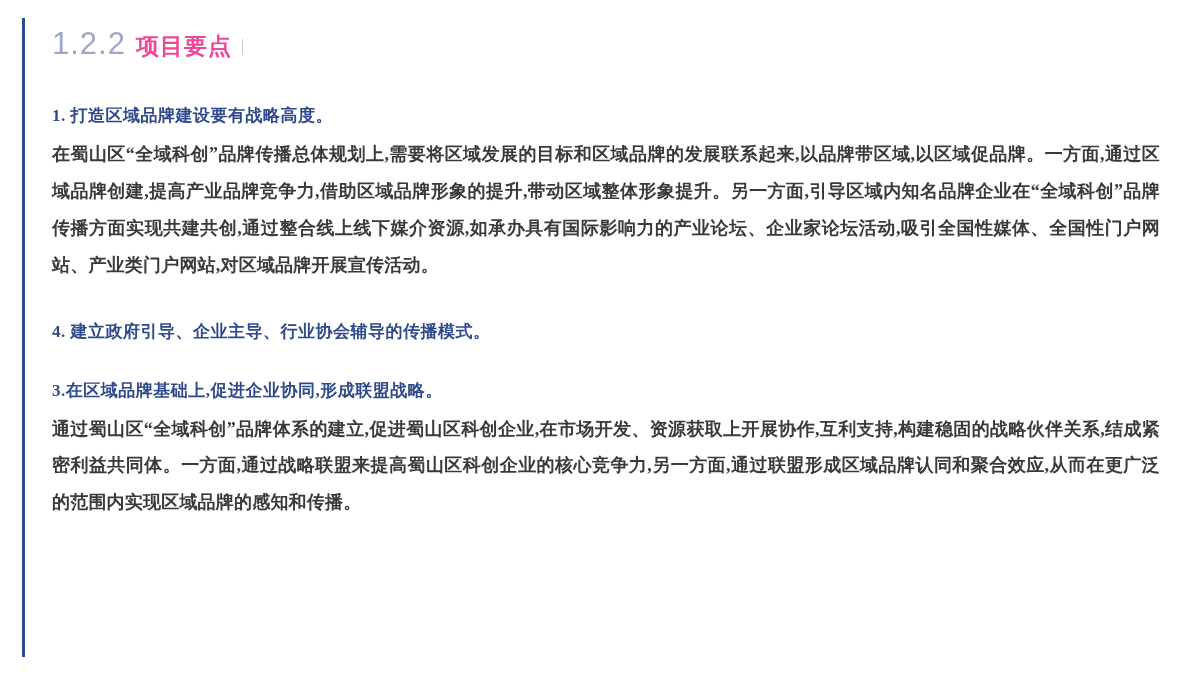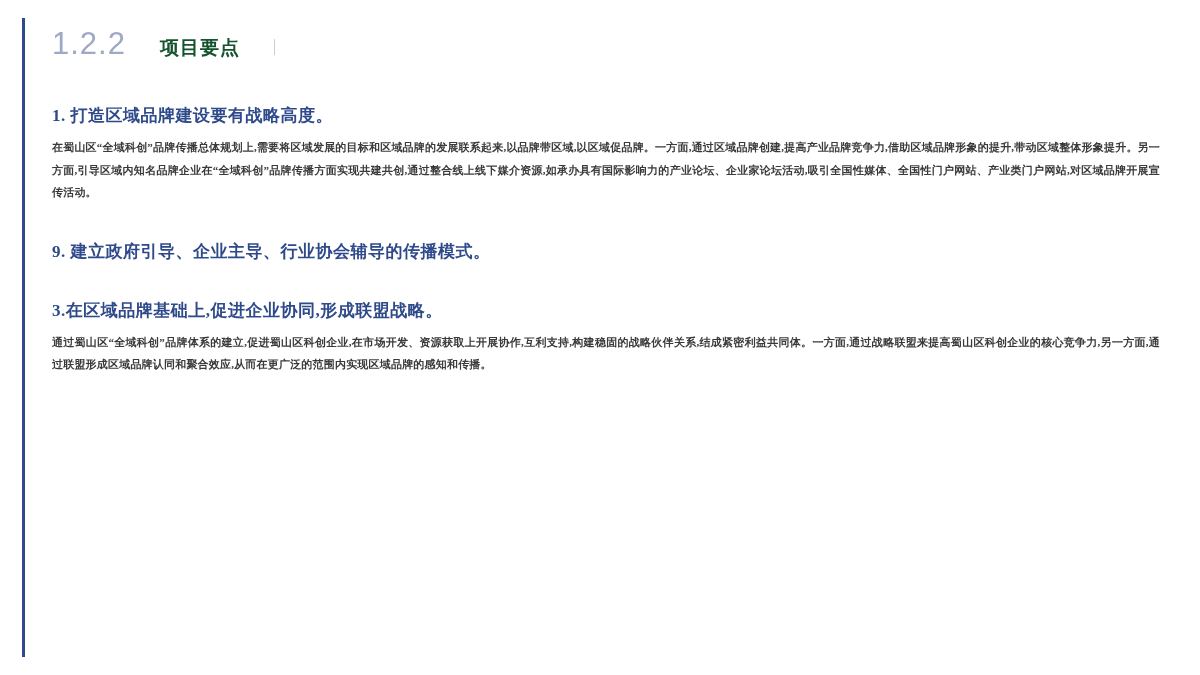--- a/index.html
+++ b/index.html
@@ -32,35 +32,35 @@
   .content {
     position: absolute;
     left: 52px;
     top: 26px;
     right: 40px;
   }
   
   .header {
     display: flex;
     align-items: baseline;
-    gap: 34px;
+    gap: 10px;
     white-space: nowrap;
   }
   .header .num {
     font-family: "Liberation Sans", sans-serif;
     font-size: 31px;
     color: #9fa8c4;
     letter-spacing: 1px;
     font-weight: 400;
   }
   .header .label {
     font-family: "Liberation Sans", sans-serif;
-    font-size: 19px;
+    font-size: 23px;
     font-weight: bold;
-    color: #14532d;
+    color: #ec4899;
     letter-spacing: 1px;
   }
   .header .divider {
     display: inline-block;
     width: 1px;
     height: 16px;
     background: #c8cede;
     position: relative;
     top: 1px;
   }
@@ -82,21 +82,21 @@
   .section:last-child { margin-bottom: 8px; }
   .sec-head {
     font-family: "Liberation Serif", serif;
     font-size: 17px;
     color: #2f4a8a;
     letter-spacing: 0.5px;
     margin-bottom: 9px;
   }
   .sec-body {
     font-family: "Liberation Serif", serif;
-    font-size: 11px;
+    font-size: 18px;
     color: #3a3a3a;
     line-height: 2.05;
     text-align: justify;
     letter-spacing: 0.2px;
   }
 </style>
 </head>
 <body>
 
 <div class="page">
@@ -112,21 +112,21 @@
     </div>
 
     <div class="sections">
 
       <div class="section">
         <div class="sec-head">1. 打造区域品牌建设要有战略高度。</div>
         <div class="sec-body">在蜀山区“全域科创”品牌传播总体规划上,需要将区域发展的目标和区域品牌的发展联系起来,以品牌带区域,以区域促品牌。一方面,通过区域品牌创建,提高产业品牌竞争力,借助区域品牌形象的提升,带动区域整体形象提升。另一方面,引导区域内知名品牌企业在“全域科创”品牌传播方面实现共建共创,通过整合线上线下媒介资源,如承办具有国际影响力的产业论坛、企业家论坛活动,吸引全国性媒体、全国性门户网站、产业类门户网站,对区域品牌开展宣传活动。</div>
       </div>
 
       <div class="section">
-        <div class="sec-head">9. 建立政府引导、企业主导、行业协会辅导的传播模式。</div>
+        <div class="sec-head">4. 建立政府引导、企业主导、行业协会辅导的传播模式。</div>
       </div>
 
       <div class="section">
         <div class="sec-head">3.在区域品牌基础上,促进企业协同,形成联盟战略。</div>
         <div class="sec-body">通过蜀山区“全域科创”品牌体系的建立,促进蜀山区科创企业,在市场开发、资源获取上开展协作,互利支持,构建稳固的战略伙伴关系,结成紧密利益共同体。一方面,通过战略联盟来提高蜀山区科创企业的核心竞争力,另一方面,通过联盟形成区域品牌认同和聚合效应,从而在更广泛的范围内实现区域品牌的感知和传播。</div>
       </div>
 
     </div>
   </div>
 </div>

